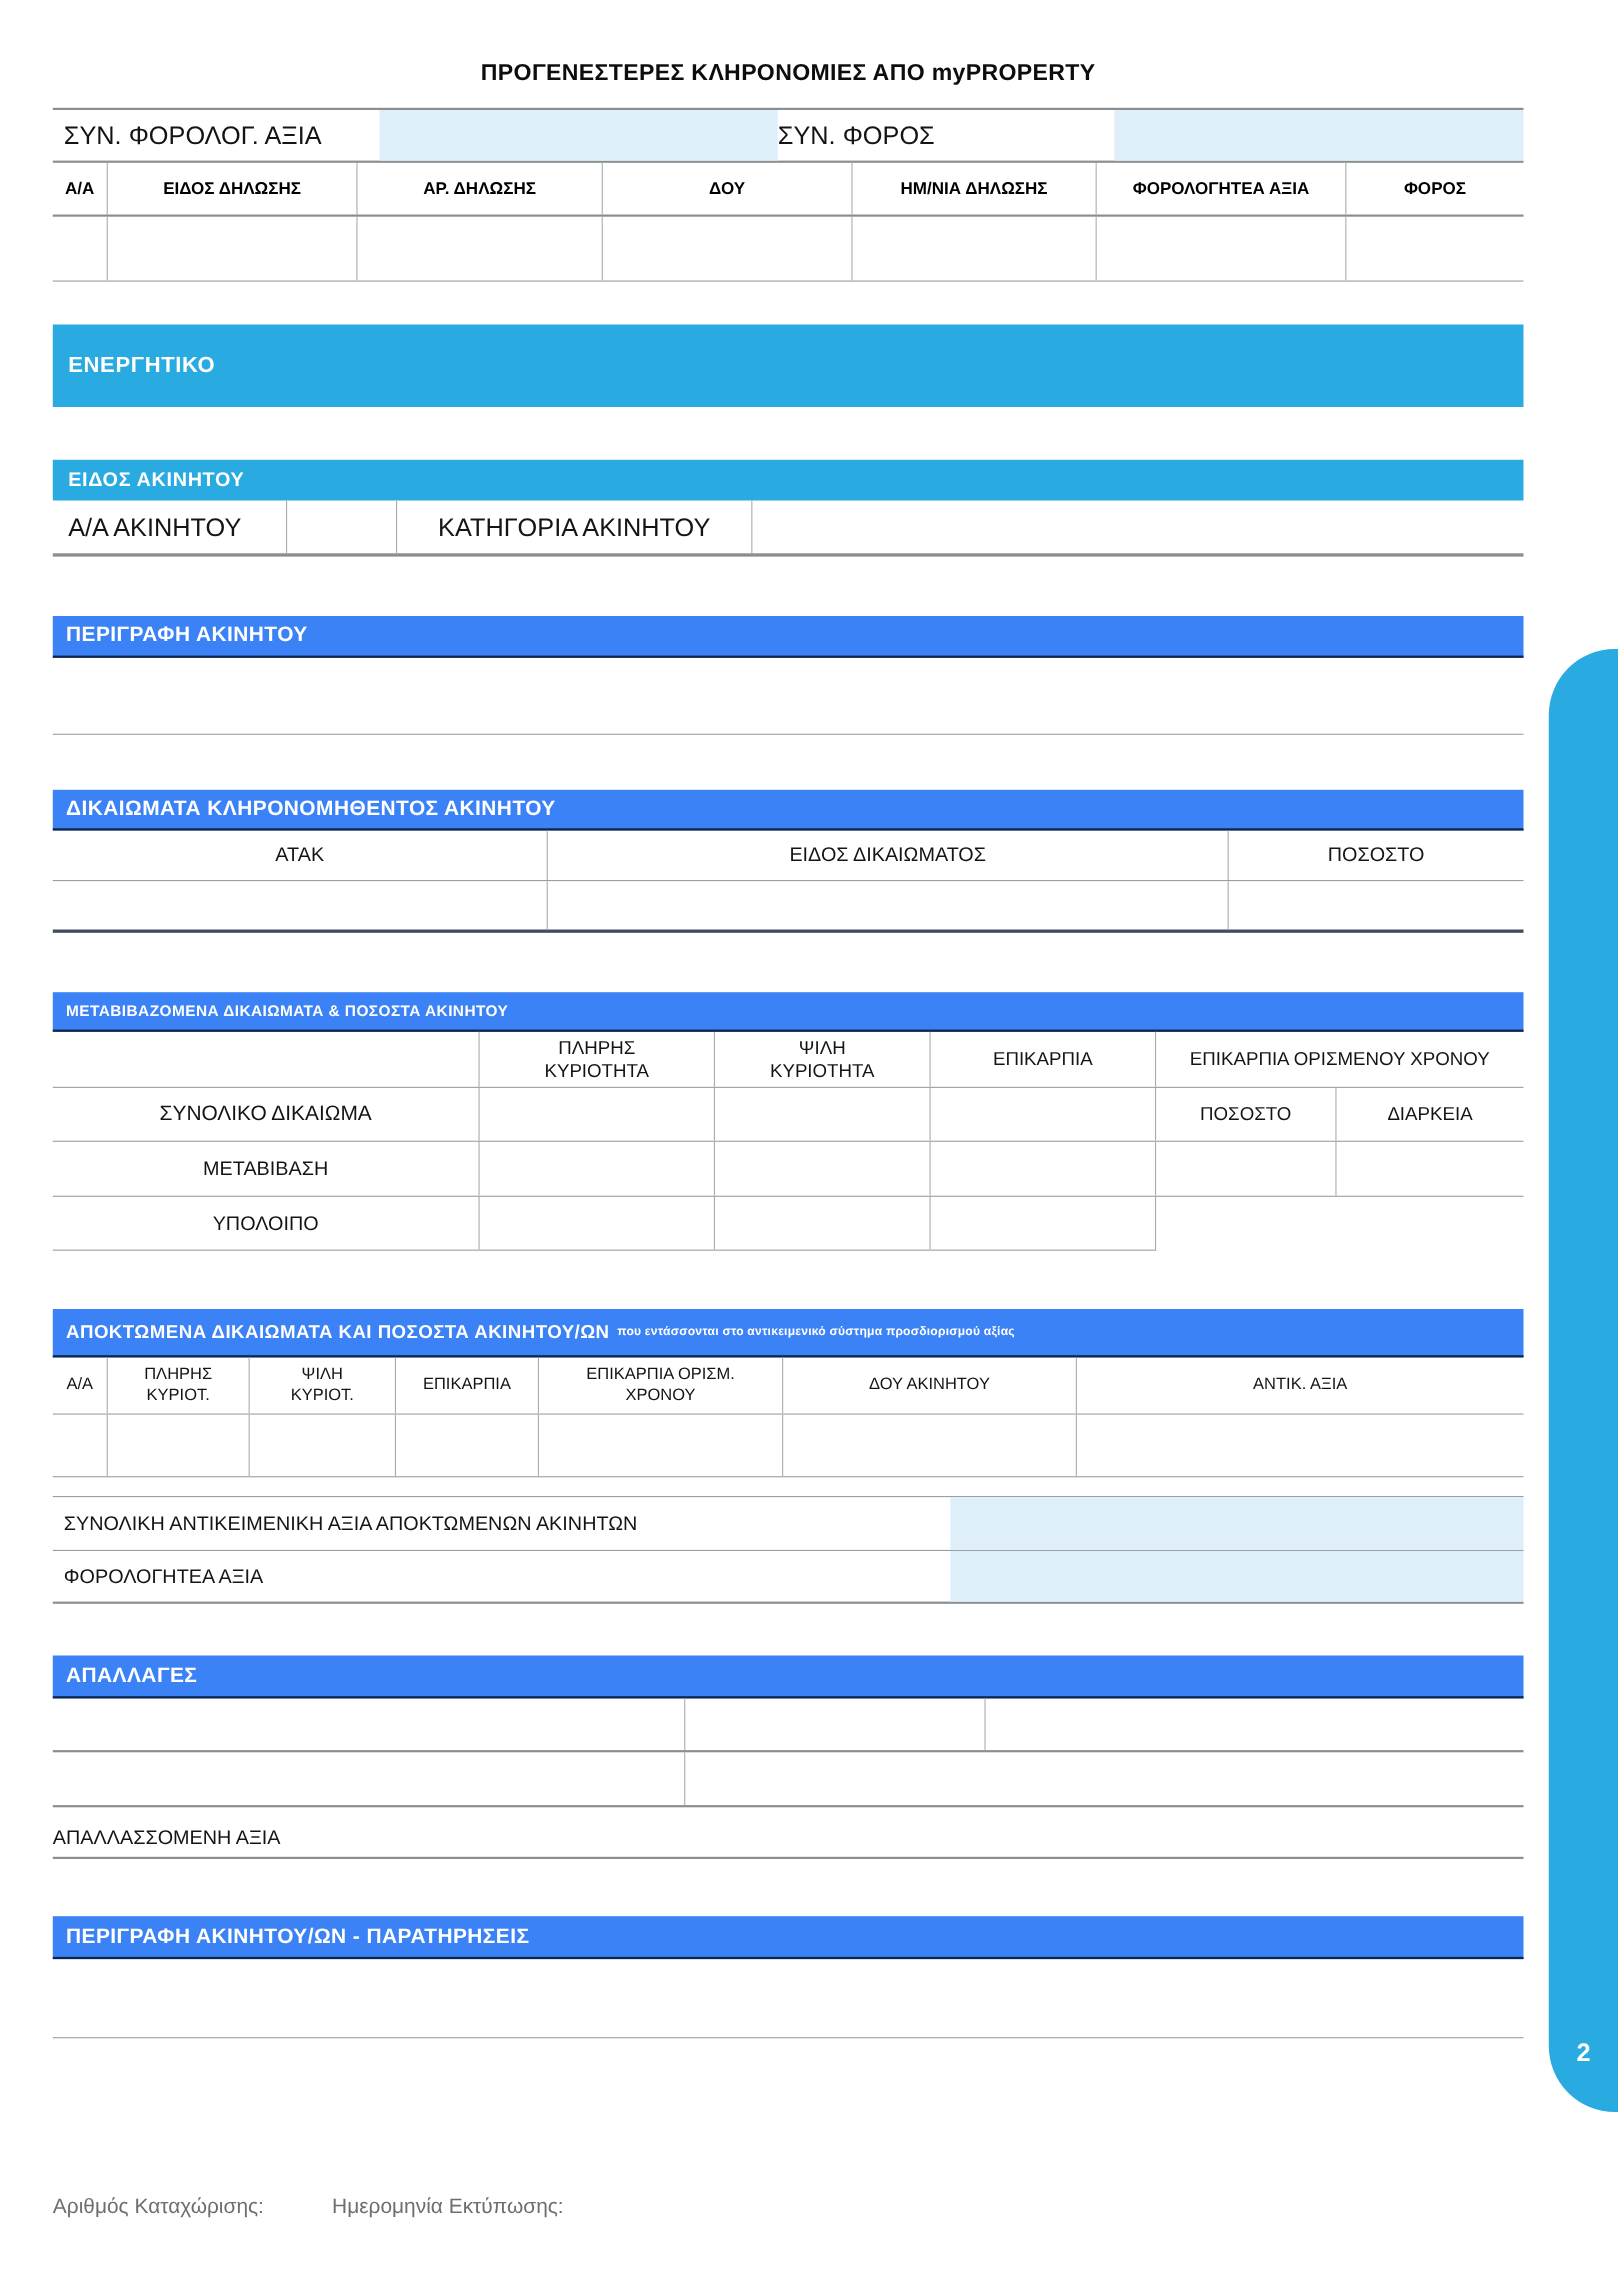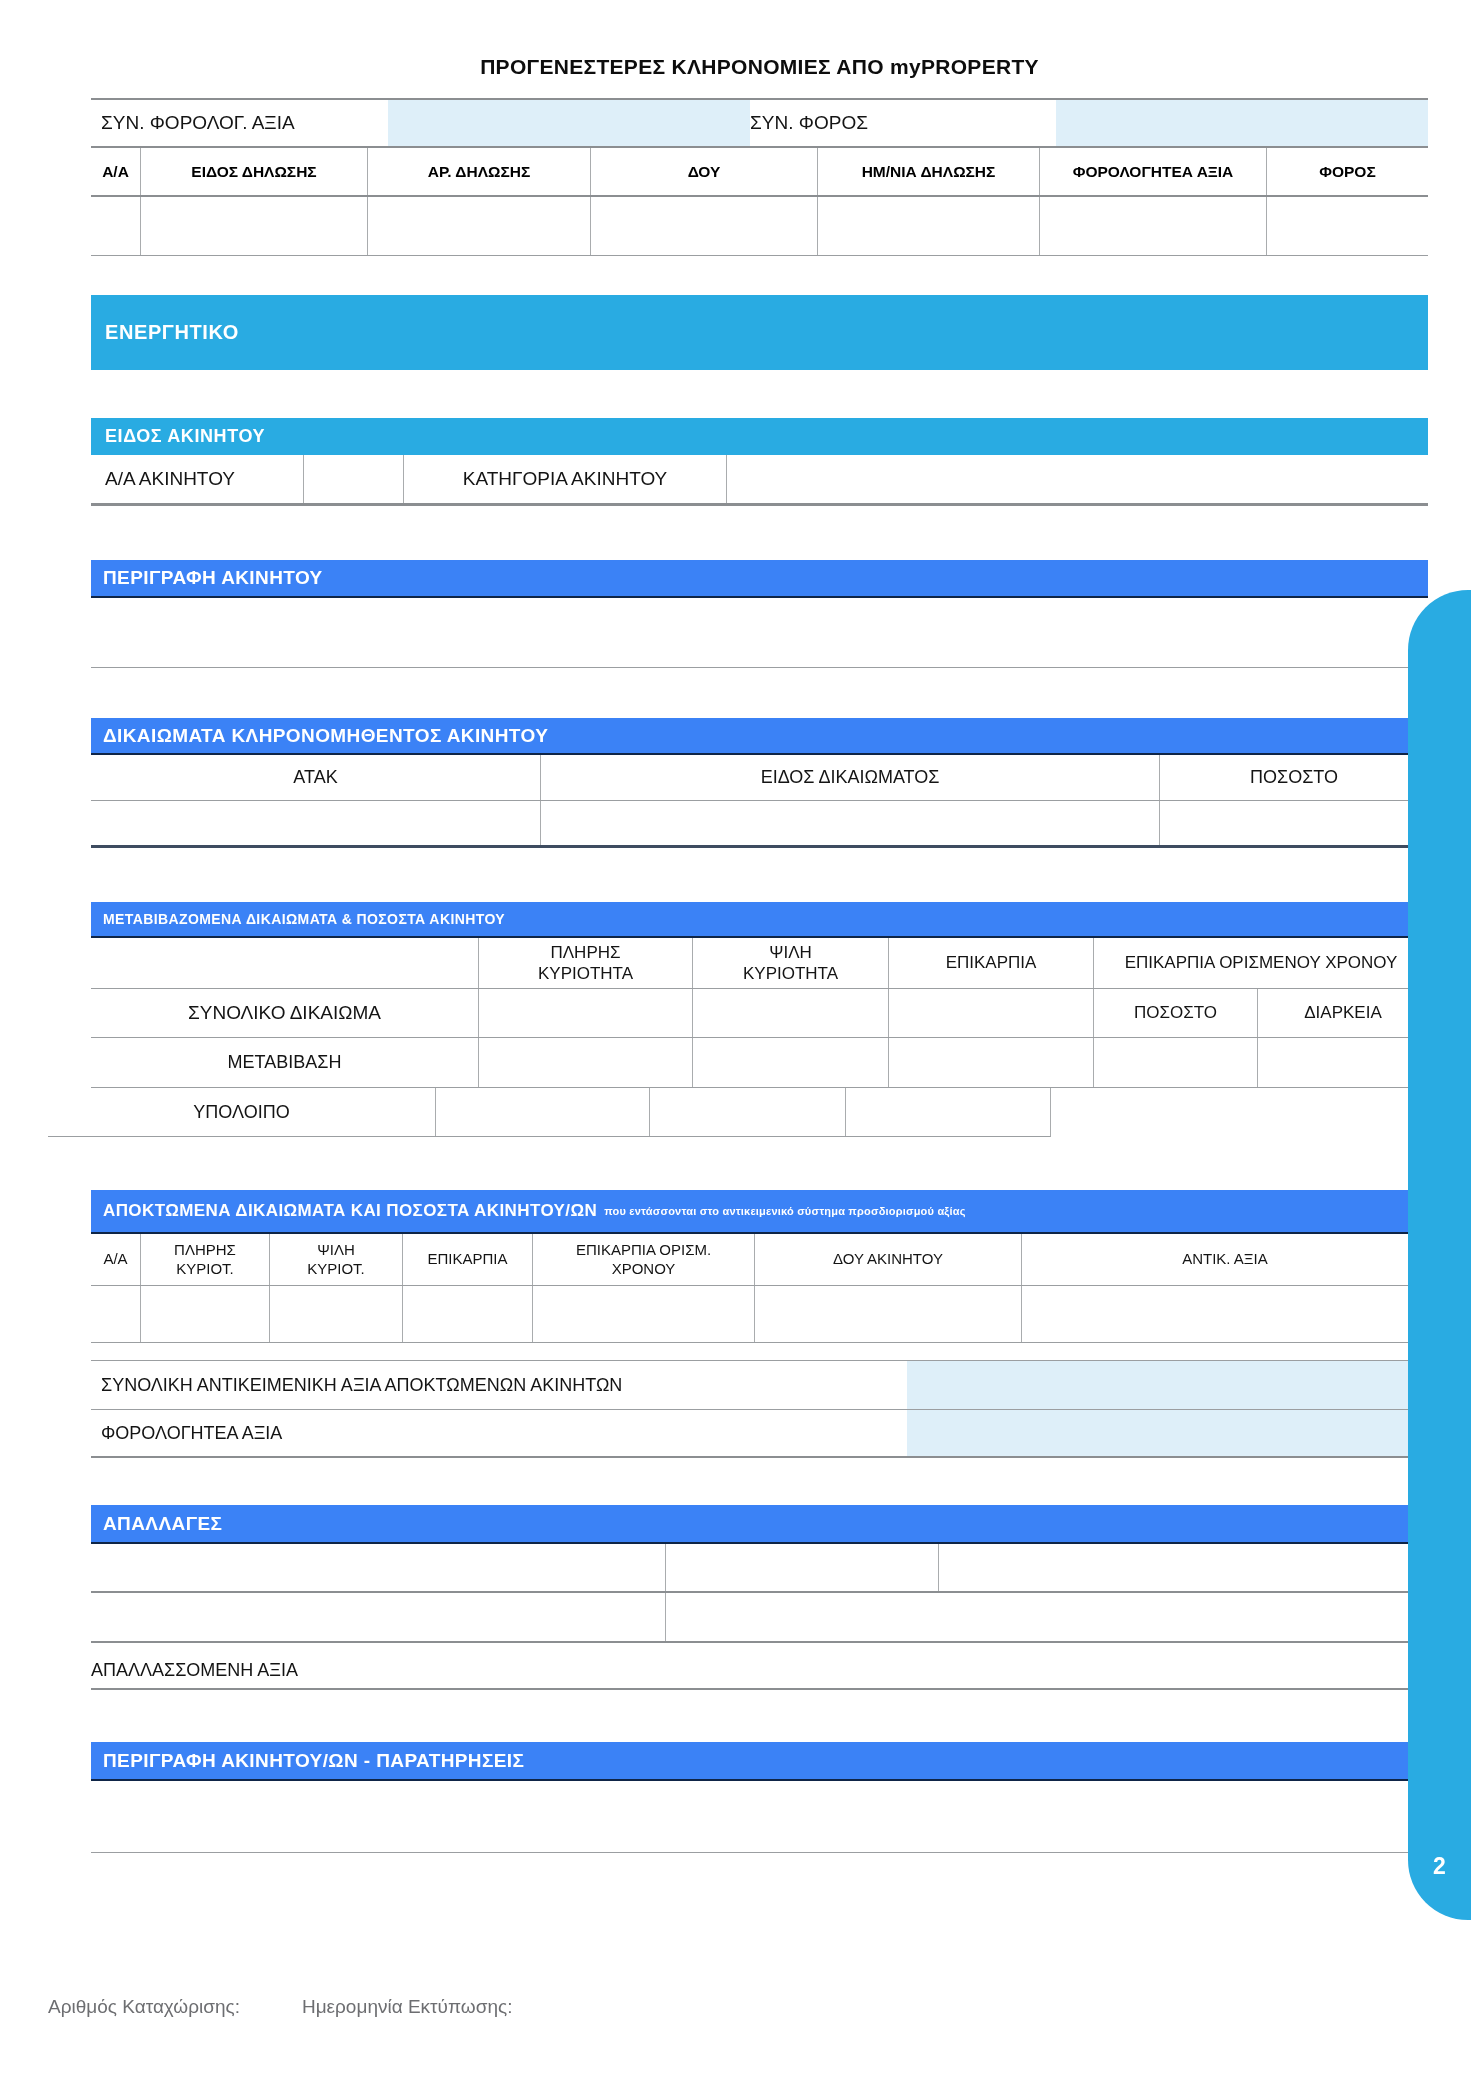--- a/index.html
+++ b/index.html
@@ -2,40 +2,40 @@
 <html><head>
 <meta charset="utf-8">
 <style>
   * { margin:0; padding:0; box-sizing:border-box; }
   html,body { background:#ffffff; }
   #page {
     position:relative; width:1471px; height:2081px; background:#ffffff;
     font-family:"Liberation Sans", sans-serif; color:#111; overflow:hidden;
   }
   .abs { position:absolute; }
-  .content { left:48px; width:1337px;margin-left:43px; }
+  .content { left:48px; width:1337px; }
 
   
   .banner-cyan {
     background:#29ABE2; color:#fff; font-weight:bold; display:flex; align-items:center;
     padding-left:14px; letter-spacing:0.6px;
   }
   .banner-navy {
     background:#3b82f6; color:#fff; font-weight:bold; display:flex; align-items:center;
     padding-left:12px; letter-spacing:0.4px; border-bottom:2px solid #0F2547;
   }
 
   
   .row { display:flex; }
   .cell { height:100%; }
   .vline { border-right:1px solid #A9ACAE; }
   .hthick { border-bottom:2px solid #8B8E91; }
   .hthin  { border-bottom:1px solid #9B9EA1; }
 
-  .lbl { display:flex; align-items:center; font-size:19px; color:#141414; }
+  .lbl { display:flex; align-items:center; font-size:23px; color:#141414; }
   .lbl-pad { padding-left:10px; }
   .hdr { display:flex; align-items:center; justify-content:center; text-align:center;
          font-size:15.5px; font-weight:bold; color:#000; }
   .hdr-n { display:flex; align-items:center; justify-content:center; text-align:center;
            font-size:17px; color:#141414; white-space:pre-line; line-height:1.25; }
   .bluefield { background:#DEEFF9; }
 
   
   #page-title { top:55px; text-align:center; font-size:21px; font-weight:600;
                 color:#0d0d0d; letter-spacing:0.3px; }

